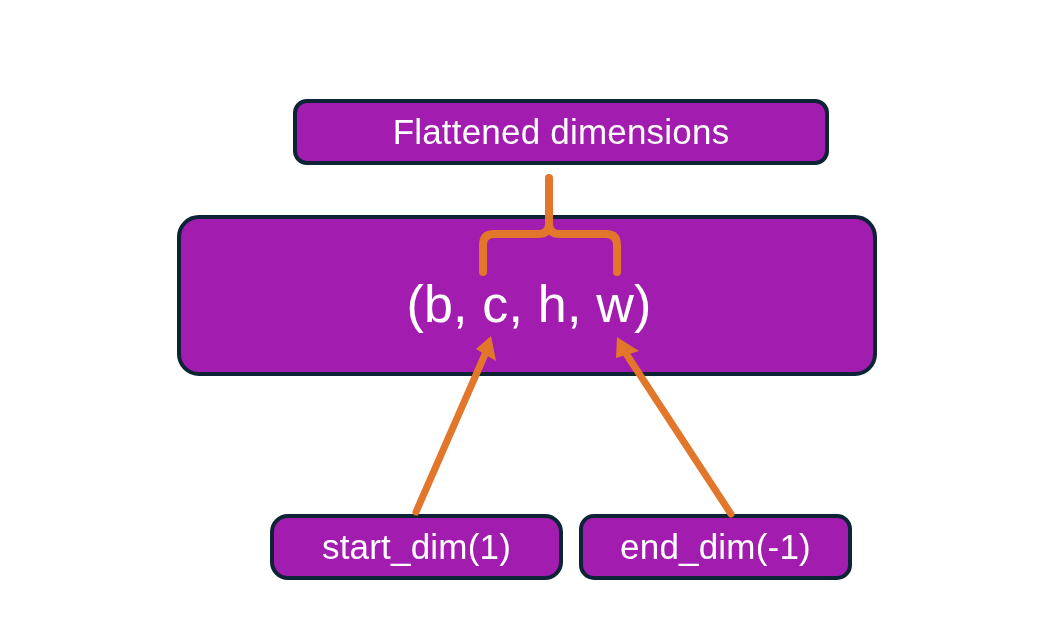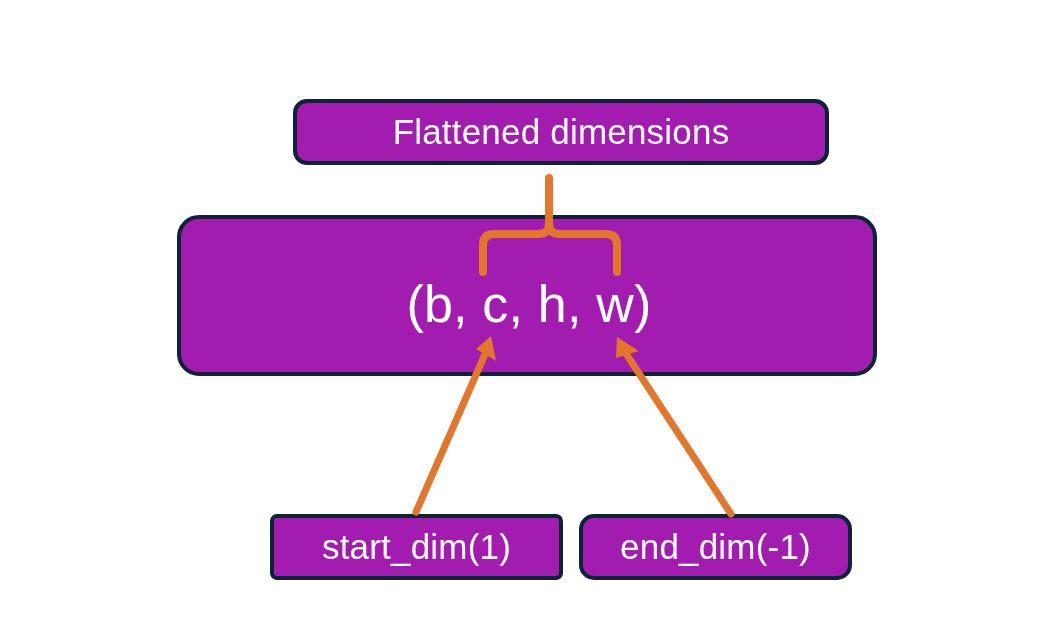--- a/index.html
+++ b/index.html
@@ -56,21 +56,21 @@
     position: relative;
     left: -22px;
     top: 8px;
   }
   
   #box-start-dim {
     left: 270px;
     top: 514px;
     width: 293px;
     height: 66px;
-    border-radius: 7px;
+    border-radius: 18px;
     font-size: 35px;
   }
   #box-end-dim {
     left: 579px;
     top: 514px;
     width: 273px;
     height: 66px;
     border-radius: 15px;
     font-size: 35px;
   }

